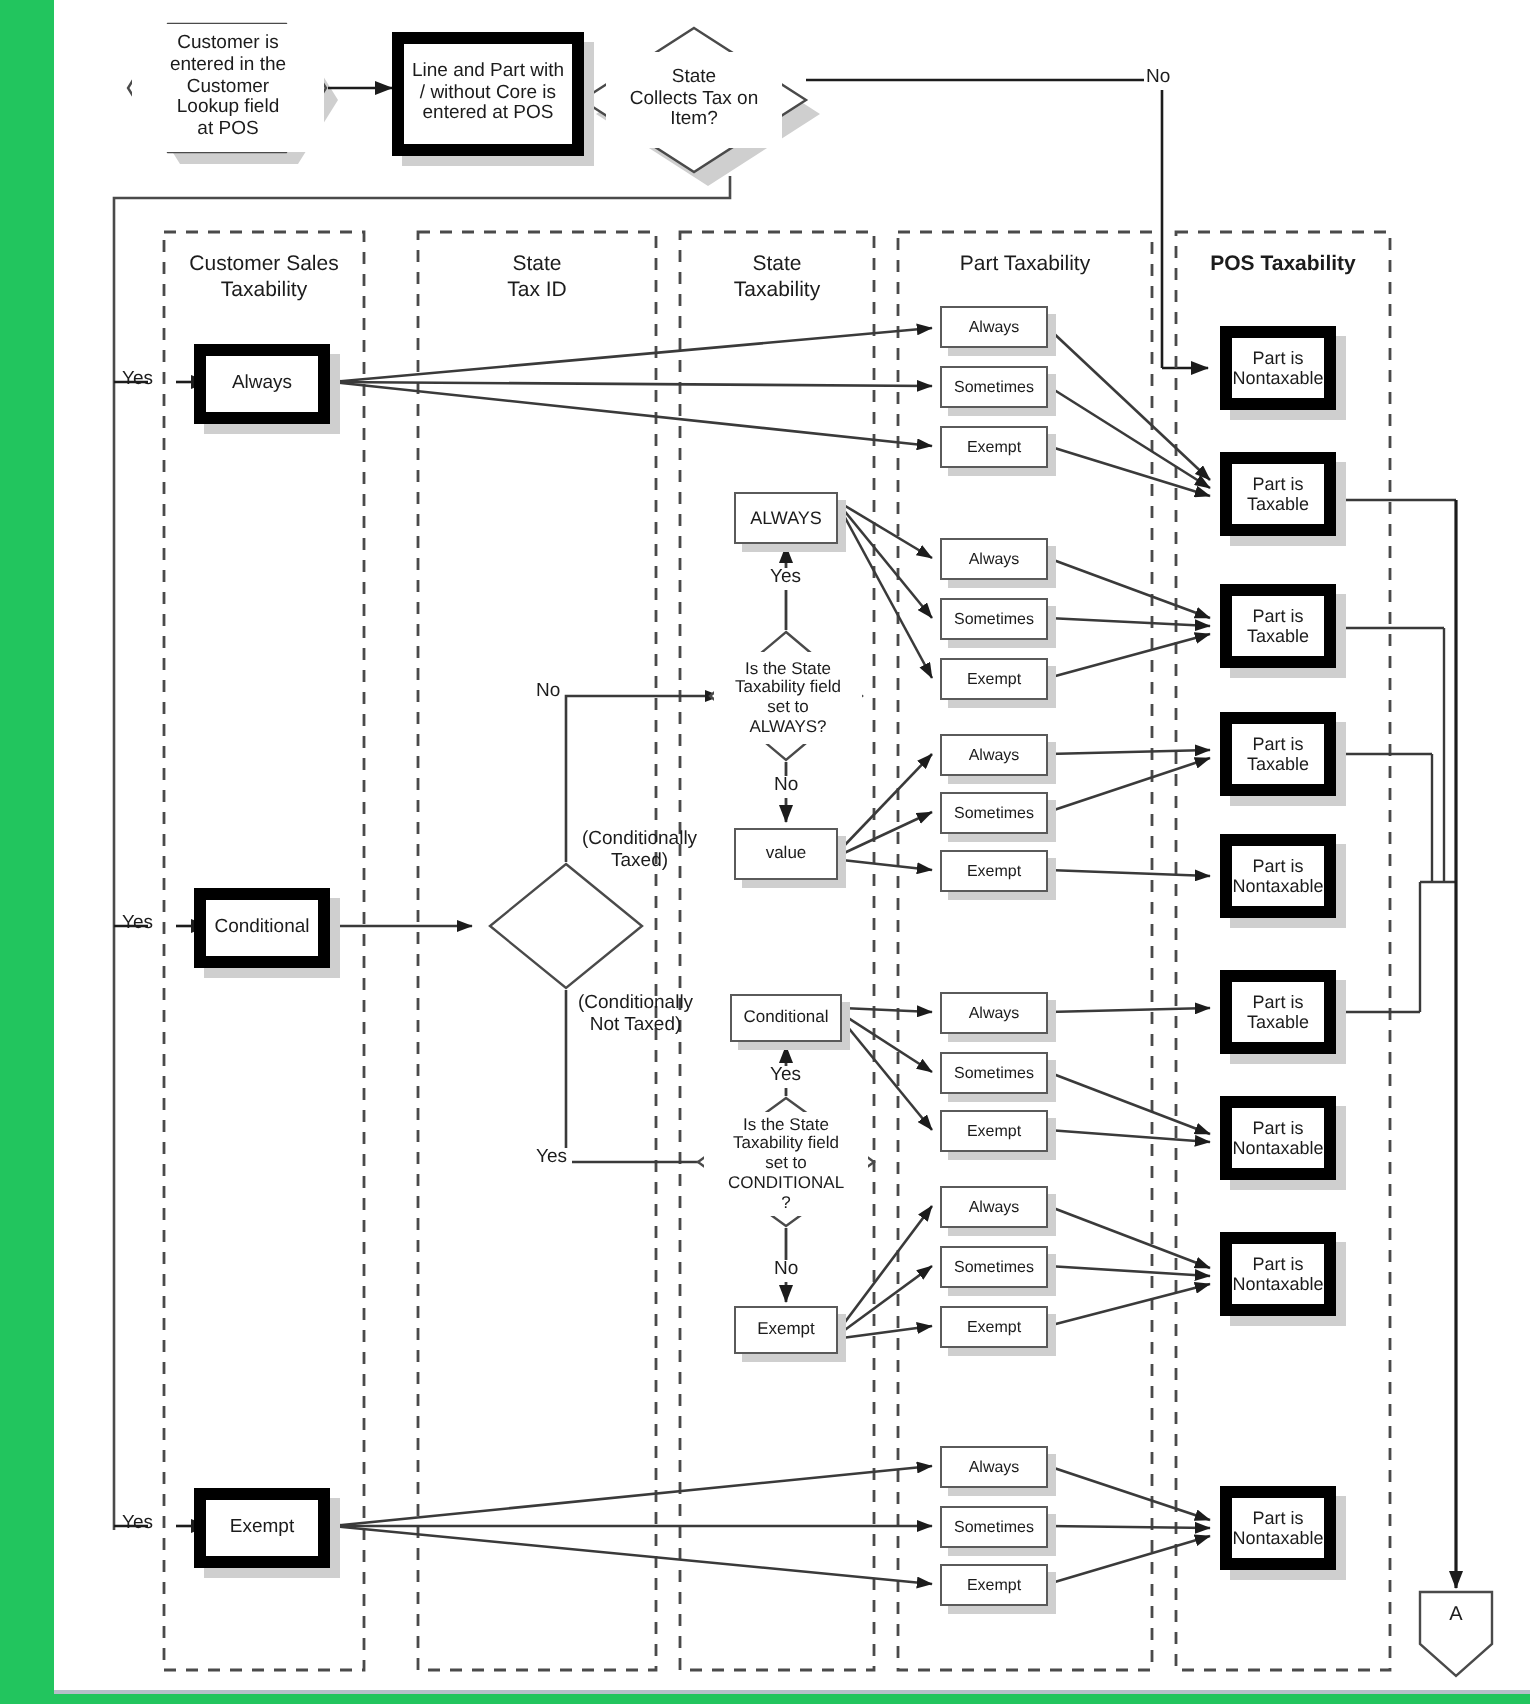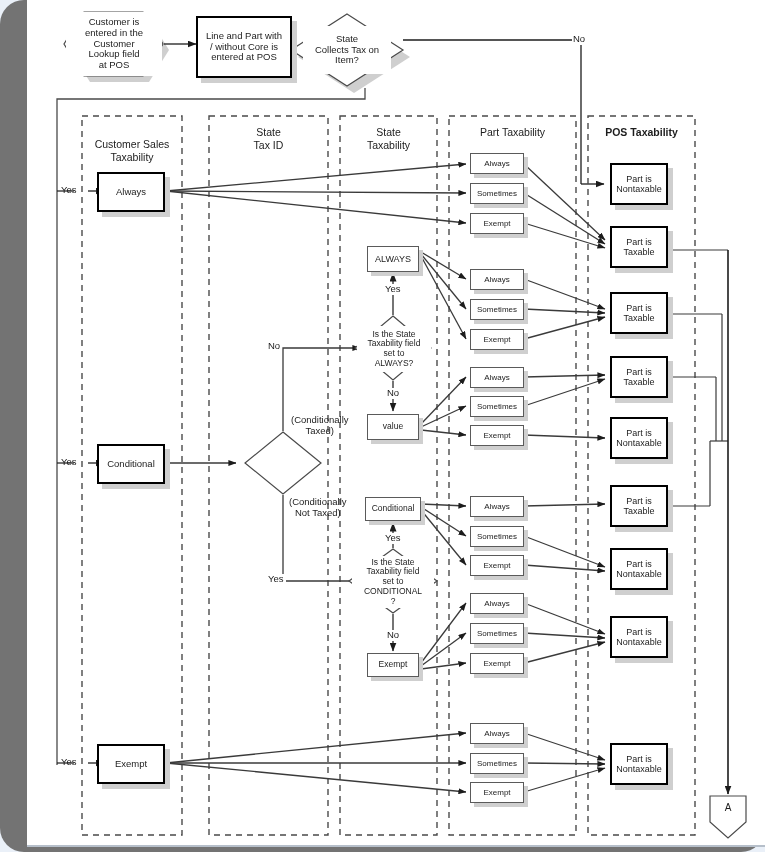--- a/index.html
+++ b/index.html
@@ -4,41 +4,40 @@
 <style>
   html,body{margin:0;padding:0;}
   body{
     width:765px;height:852px;
     background:#eaf0f8;
     font-family:"Liberation Sans", sans-serif;
     overflow:hidden;
   }
   #page{
     position:absolute;left:0;top:0;width:765px;height:852px;
-    background:#737373;
-    border-radius:24px;
+    background:#22c55e;
   }
   #canvas{
     position:absolute;left:27px;top:0px;width:738px;height:845px;
     background:#ffffff;
     border-right:1px solid #c8cfd8;
     border-bottom:2px solid #b6bfca;
   }
   svg.layer{position:absolute;left:0;top:0;width:765px;height:852px;pointer-events:none;}
   .node{
     position:absolute;
     box-sizing:border-box;
     display:flex;align-items:center;justify-content:center;
     text-align:center;
     color:#1c1c1c;
     background:#ffffff;
     line-height:1.14;
   }
   .rect{
-    border:2px solid #000000;
+    border:6px solid #000000;
     box-shadow:5px 5px 0 0 #cfcfcf;
   }
   .rect.thin{border:1px solid #5a5a5a;box-shadow:4px 4px 0 0 #cfcfcf;}
   .lbl{
     position:absolute;color:#1c1c1c;white-space:pre;
     line-height:1.15;
   }
   .lane-title{
     position:absolute;text-align:center;color:#1c1c1c;
     font-size:10.5px;line-height:1.25;white-space:pre;
@@ -181,21 +180,21 @@
   <div class="node rect" style="left:196px;top:16px;width:96px;height:62px;font-size:9.5px;white-space:pre;">Line and Part with
 / without Core is
 entered at POS</div>
 
   <div class="node" style="left:303px;top:26px;width:88px;height:48px;font-size:9.5px;white-space:pre;">State
 Collects Tax on
 Item?</div>
 
   <div class="lbl" style="left:572px;top:34px;font-size:9.5px;background:#fff;padding:0 1px;">No</div>
 
-  <div class="lane-title" style="left:82px;top:138px;width:100px;">Customer Sales
+  <div class="lane-title" style="left:82px;top:126px;width:100px;">Customer Sales
 Taxability</div>
   <div class="lane-title" style="left:209px;top:126px;width:119px;">State
 Tax ID</div>
   <div class="lane-title" style="left:340px;top:126px;width:97px;">State
 Taxability</div>
   <div class="lane-title" style="left:449px;top:126px;width:127px;">Part Taxability</div>
   <div class="lane-title" style="left:588px;top:126px;width:107px;font-weight:bold;">POS Taxability</div>
 
   <div class="lbl" style="left:61px;top:185px;font-size:9.5px;">Yes</div>
   <div class="lbl" style="left:61px;top:457px;font-size:9.5px;">Yes</div>

